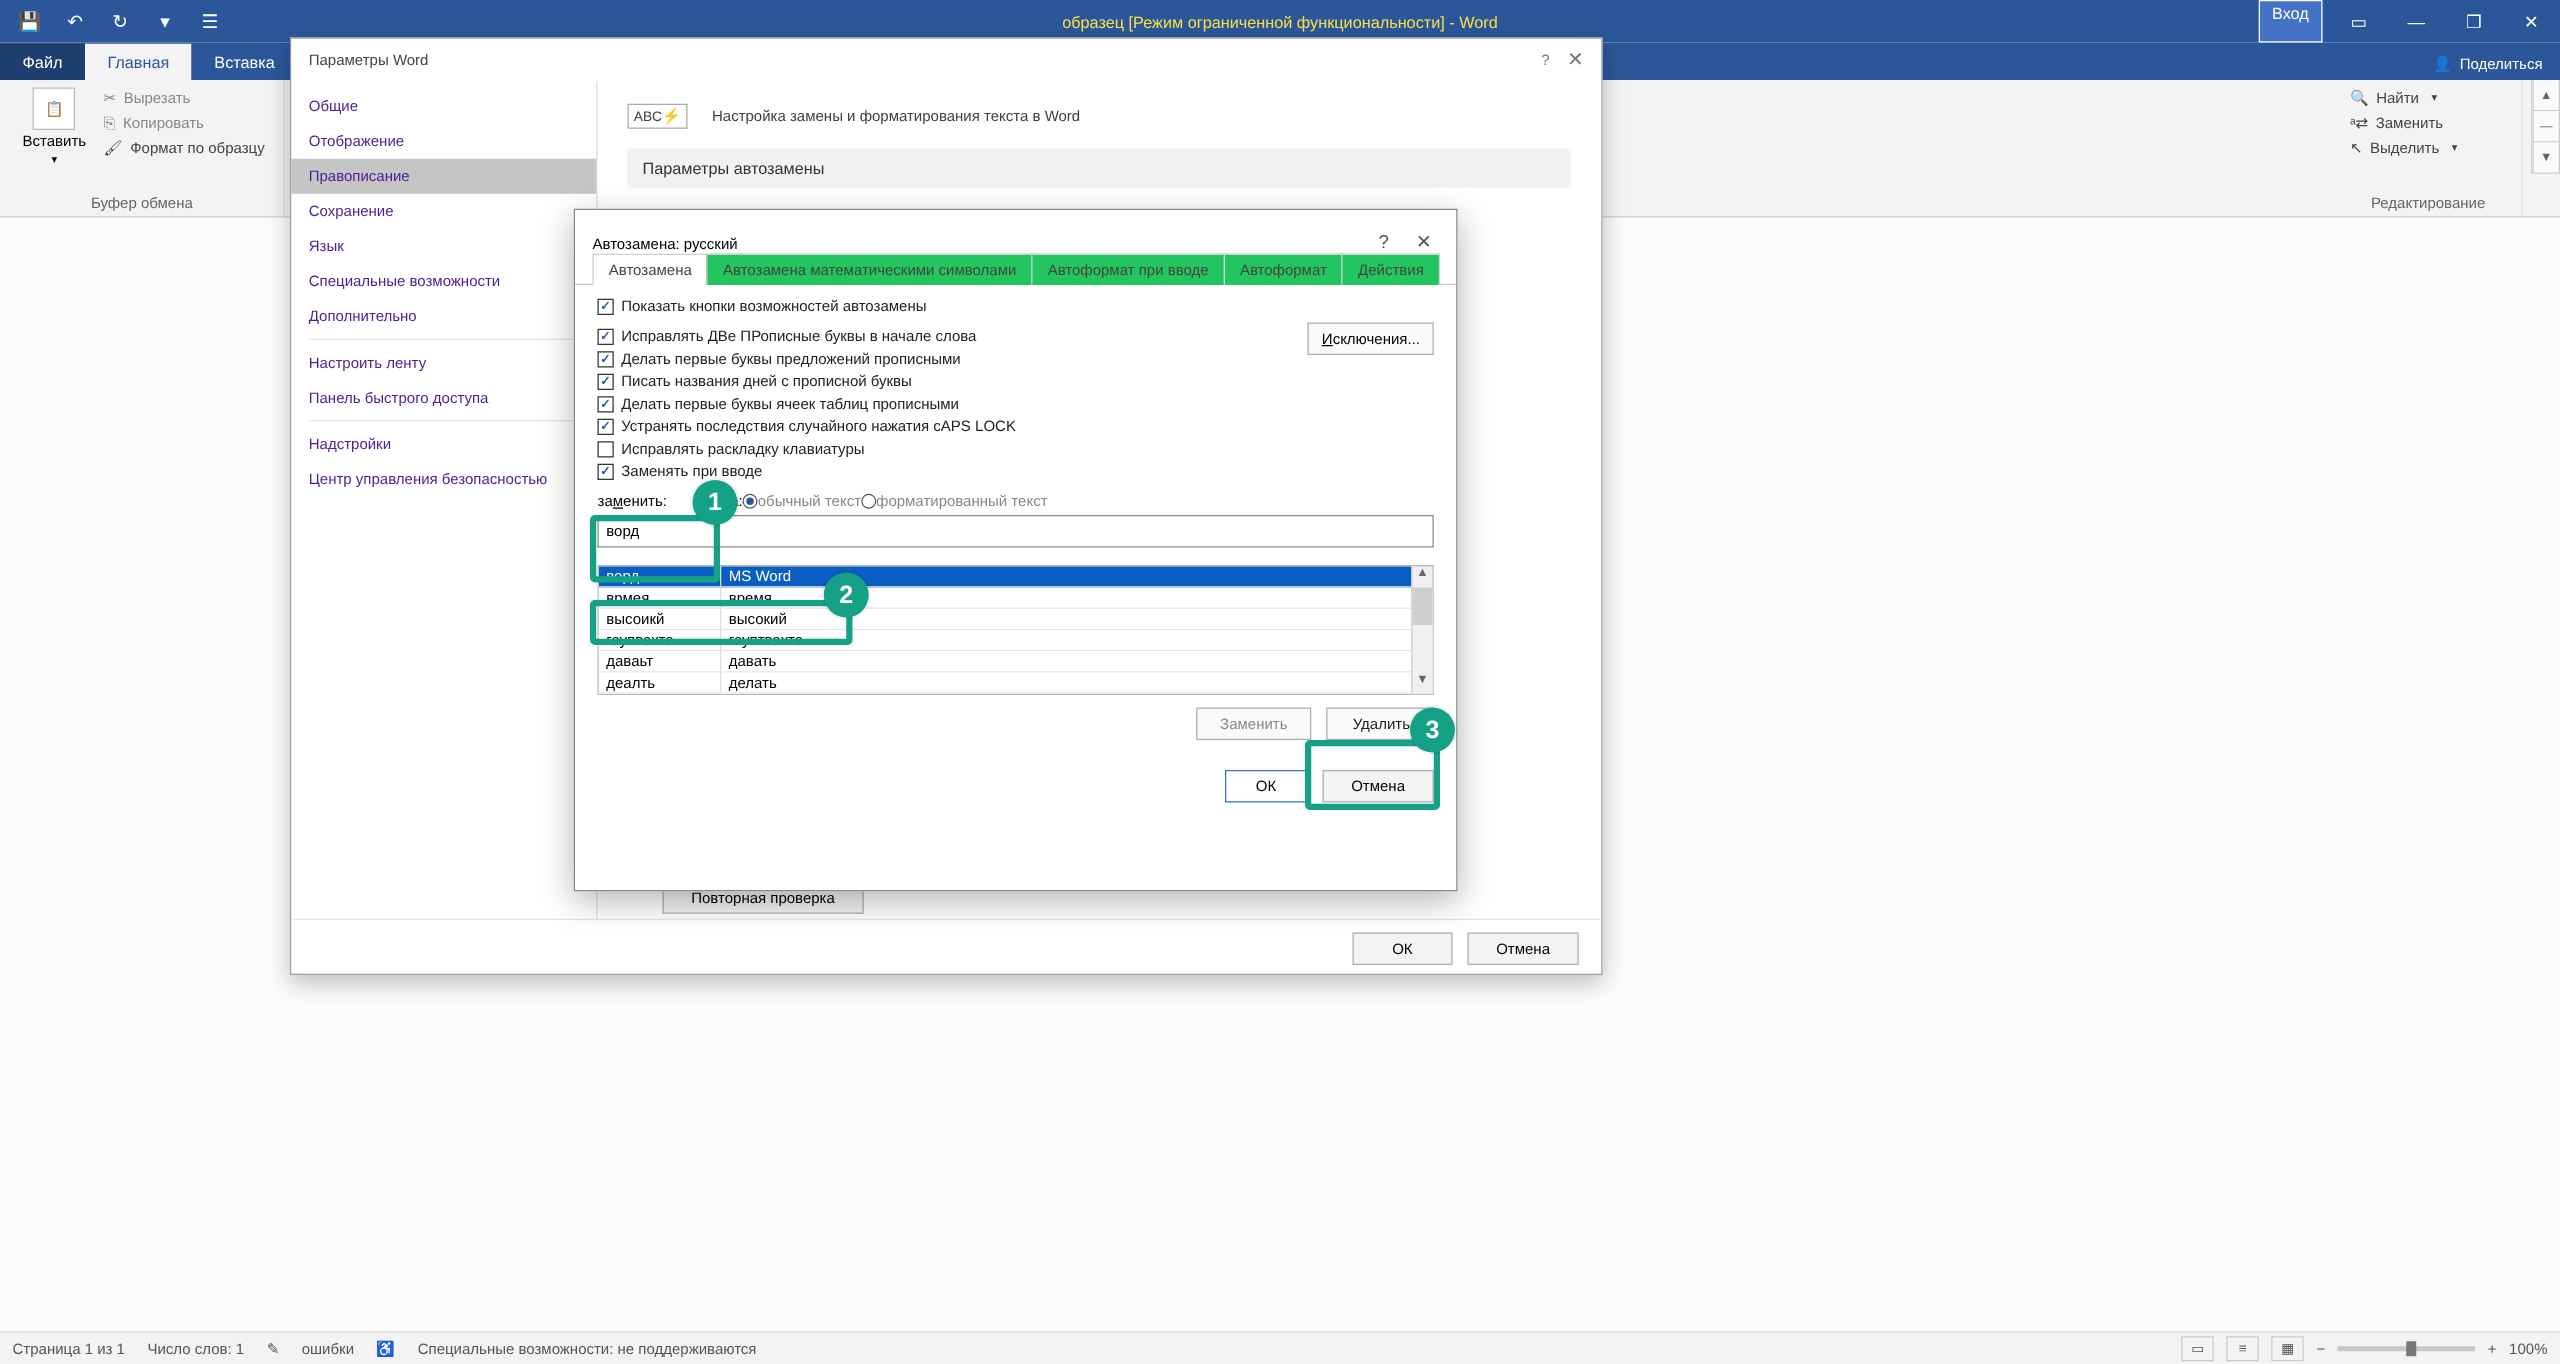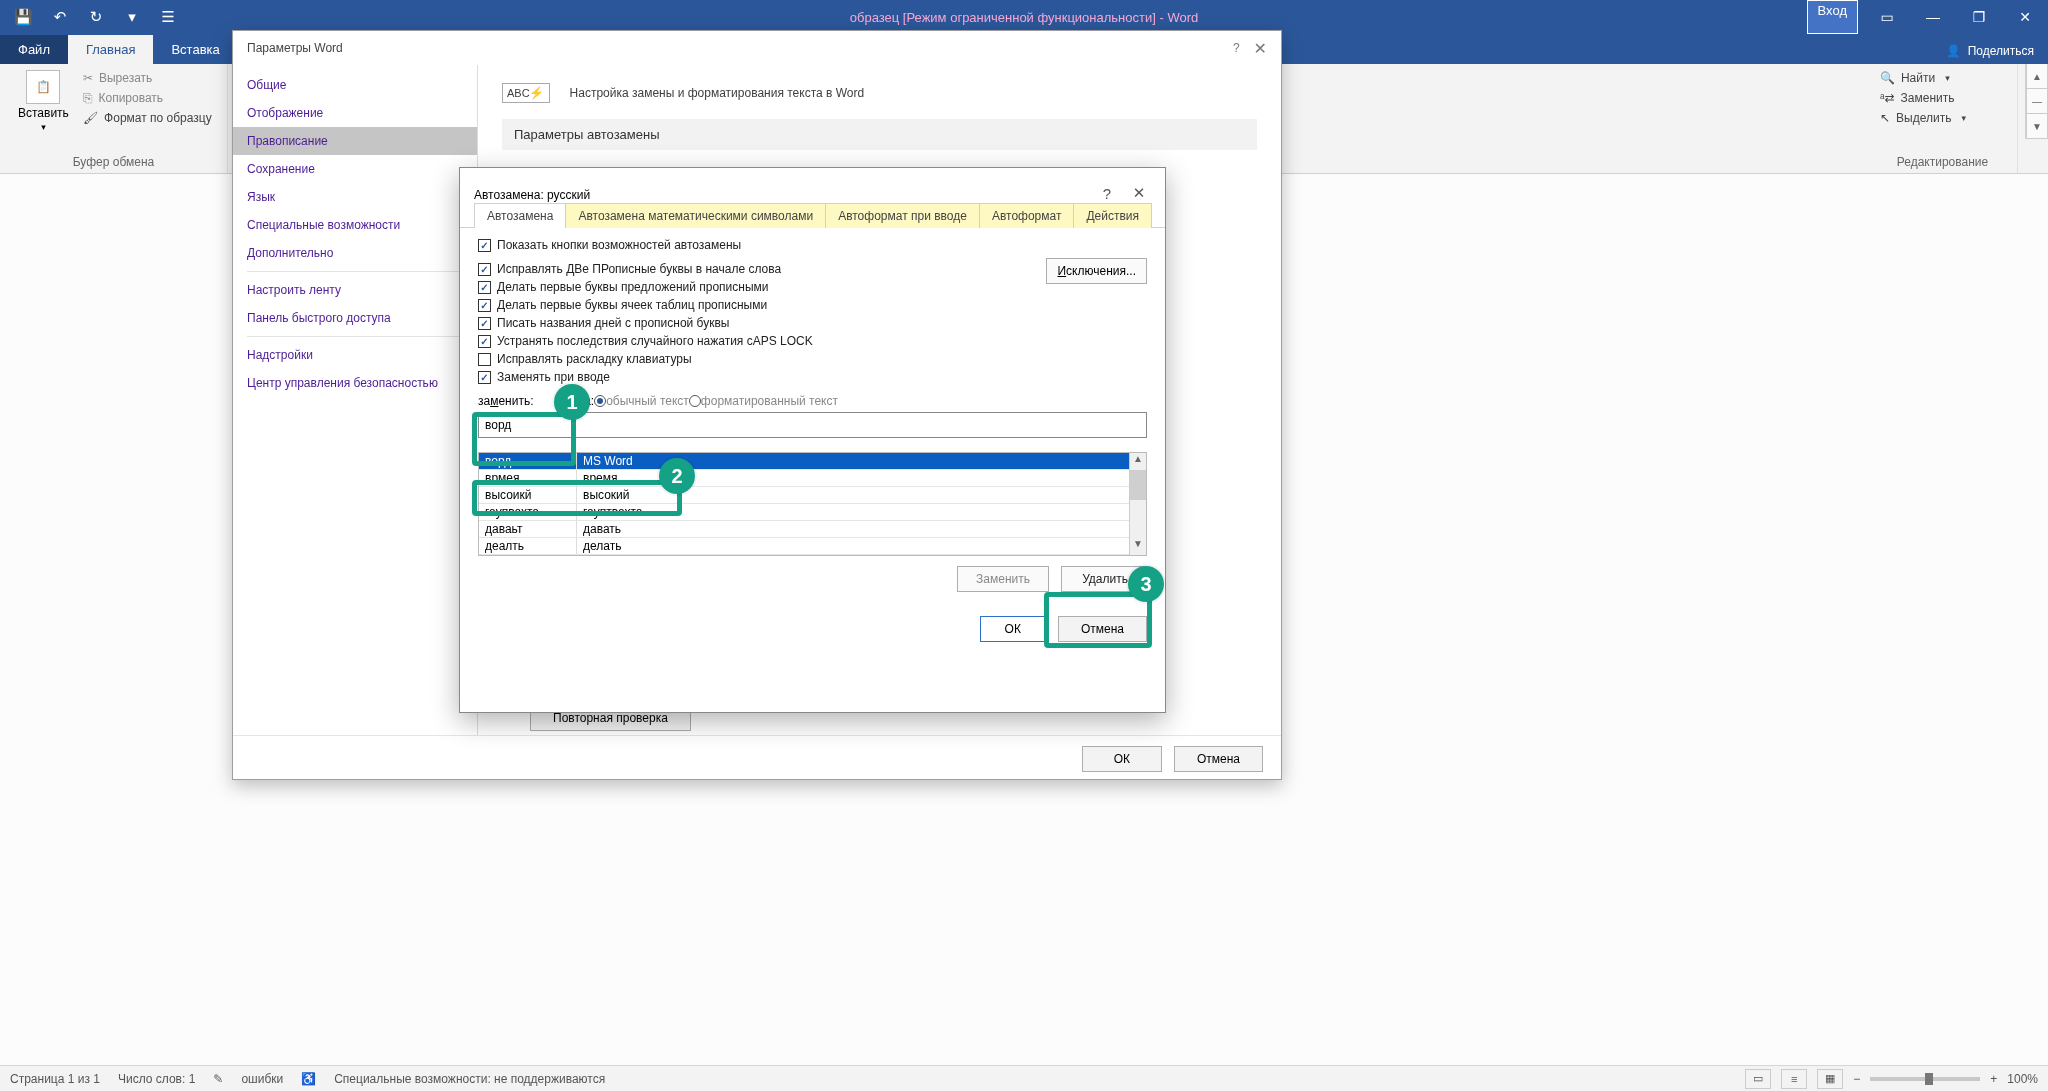--- a/index.html
+++ b/index.html
@@ -3,21 +3,21 @@
 <meta charset="utf-8">
 <style>
   * { box-sizing: border-box; font-family: "Segoe UI", Tahoma, sans-serif; font-size: 12px; }
   html, body { margin: 0; padding: 0; width: 2048px; height: 1091px; overflow: hidden; }
   body { background: #fcfcfc; }
 
   
   .titlebar { background: #2b579a; height: 34px; display: flex; align-items: center; color: #fff; position: relative; }
   .qat { display: flex; align-items: center; gap: 8px; padding: 0 10px; }
   .qat-icon { width: 28px; height: 28px; display: flex; align-items: center; justify-content: center; font-size: 15px; }
-  .titlebar-title { position: absolute; left: 50%; transform: translateX(-50%); font-size: 13px; color: #f9a8d4; }
+  .titlebar-title { position: absolute; left: 50%; transform: translateX(-50%); font-size: 13px; color: #fde047; }
   .win-controls { display: flex; margin-left: auto; }
   .login-btn { background:#4472c4; border:1px solid #fff; color:#fff; padding:2px 10px; font-size:13px; margin-right:6px; }
   .win-btn { width: 46px; height: 34px; display:flex; align-items:center; justify-content:center; font-size:14px; }
 
   
   .ribbon-tabs { height: 30px; background: #2b579a; display: flex; align-items: flex-end; }
   .ribbon-tab { padding: 7px 18px; color:#fff; font-size:13px; }
   .ribbon-tab.file { background:#1e3e70; }
   .ribbon-tab.active { background:#f3f3f3; color:#2b579a; }
   .share-btn { margin-left:auto; color:#fff; padding:6px 14px; display:flex; align-items:center; gap:6px; }
@@ -55,21 +55,21 @@
   .recheck-btn { border:1px solid #adadad; background:#fff; padding:6px 14px; position:absolute; left:34px; bottom:-38px;}
   .dlg-options .dlg-foot { display:flex; justify-content:flex-end; gap:12px; padding:10px 18px; border-top:1px solid #e5e5e5;}
   .std-btn { border:1px solid #adadad; background:#f3f3f3; padding:5px 22px; min-width:80px;}
 
   
   .dlg-ac { position:absolute; left:459px; top:167px; width:707px; height:546px; background:#fff; border:1px solid #888; box-shadow: 0 8px 26px rgba(0,0,0,.3); z-index:5; }
   .dlg-ac .dlg-title { height:34px; display:flex; align-items:flex-end; padding:0 10px 0 14px; }
   .dlg-ac .dlg-title .spacer { flex:1; }
   .dlg-ac .dlg-title .hbtn { width:32px; text-align:center; font-size:15px; color:#555;}
   .ac-tabs { display:flex; border-bottom:1px solid #d0d0d0; padding-left:14px;}
-  .ac-tab { border:1px solid #d0d0d0; border-bottom:none; padding:5px 12px; margin-right:-1px; background:#fef9c3; color:#444; position:relative; top:1px;}
+  .ac-tab { border:1px solid #d0d0d0; border-bottom:none; padding:5px 12px; margin-right:-1px; background:#22c55e; color:#444; position:relative; top:1px;}
   .ac-tab.active { background:#fff; }
   .ac-body { padding:8px 18px 10px;}
   .chk { display:flex; align-items:center; gap:6px; padding:2px 0; color:#222;}
   .chk .box { width:13px; height:13px; border:1px solid #333; display:inline-flex; align-items:center; justify-content:center; font-size:10px;}
   .chk .box.checked::after { content:"✓"; color:#2b579a; font-weight:bold; }
   .excl-btn { float:right; padding:5px 10px; border:1px solid #adadad; background:#fafafa; margin-top:-2px;}
   .replace-row { display:flex; align-items:center; margin-top:6px;}
   .radio { width:12px; height:12px; border:1px solid #555; border-radius:50%; display:inline-block; vertical-align:middle;}
   .radio.on::after { content:""; display:block; width:6px; height:6px; border-radius:50%; background:#2b579a; margin:2px;}
   .replace-fields { display:flex; gap:0; margin-top:4px;}
@@ -255,25 +255,25 @@
           <div class="chk">
             <span class="box checked"></span>
             <span>Исправлять ДВе ПРописные буквы в начале слова</span>
           </div>
           <div class="chk">
             <span class="box checked"></span>
             <span>Делать первые буквы предложений прописными</span>
           </div>
           <div class="chk">
             <span class="box checked"></span>
+            <span>Писать названия дней с прописной буквы</span>
+          </div>
+          <div class="chk">
+            <span class="box checked"></span>
             <span>Делать первые буквы ячеек таблиц прописными</span>
-          </div>
-          <div class="chk">
-            <span class="box checked"></span>
-            <span>Писать названия дней с прописной буквы</span>
           </div>
           <div class="chk">
             <span class="box checked"></span>
             <span>Устранять последствия случайного нажатия cAPS LOCK</span>
           </div>
           <div class="chk">
             <span class="box"></span>
             <span>Исправлять раскладку клавиатуры</span>
           </div>
           <div class="chk">

